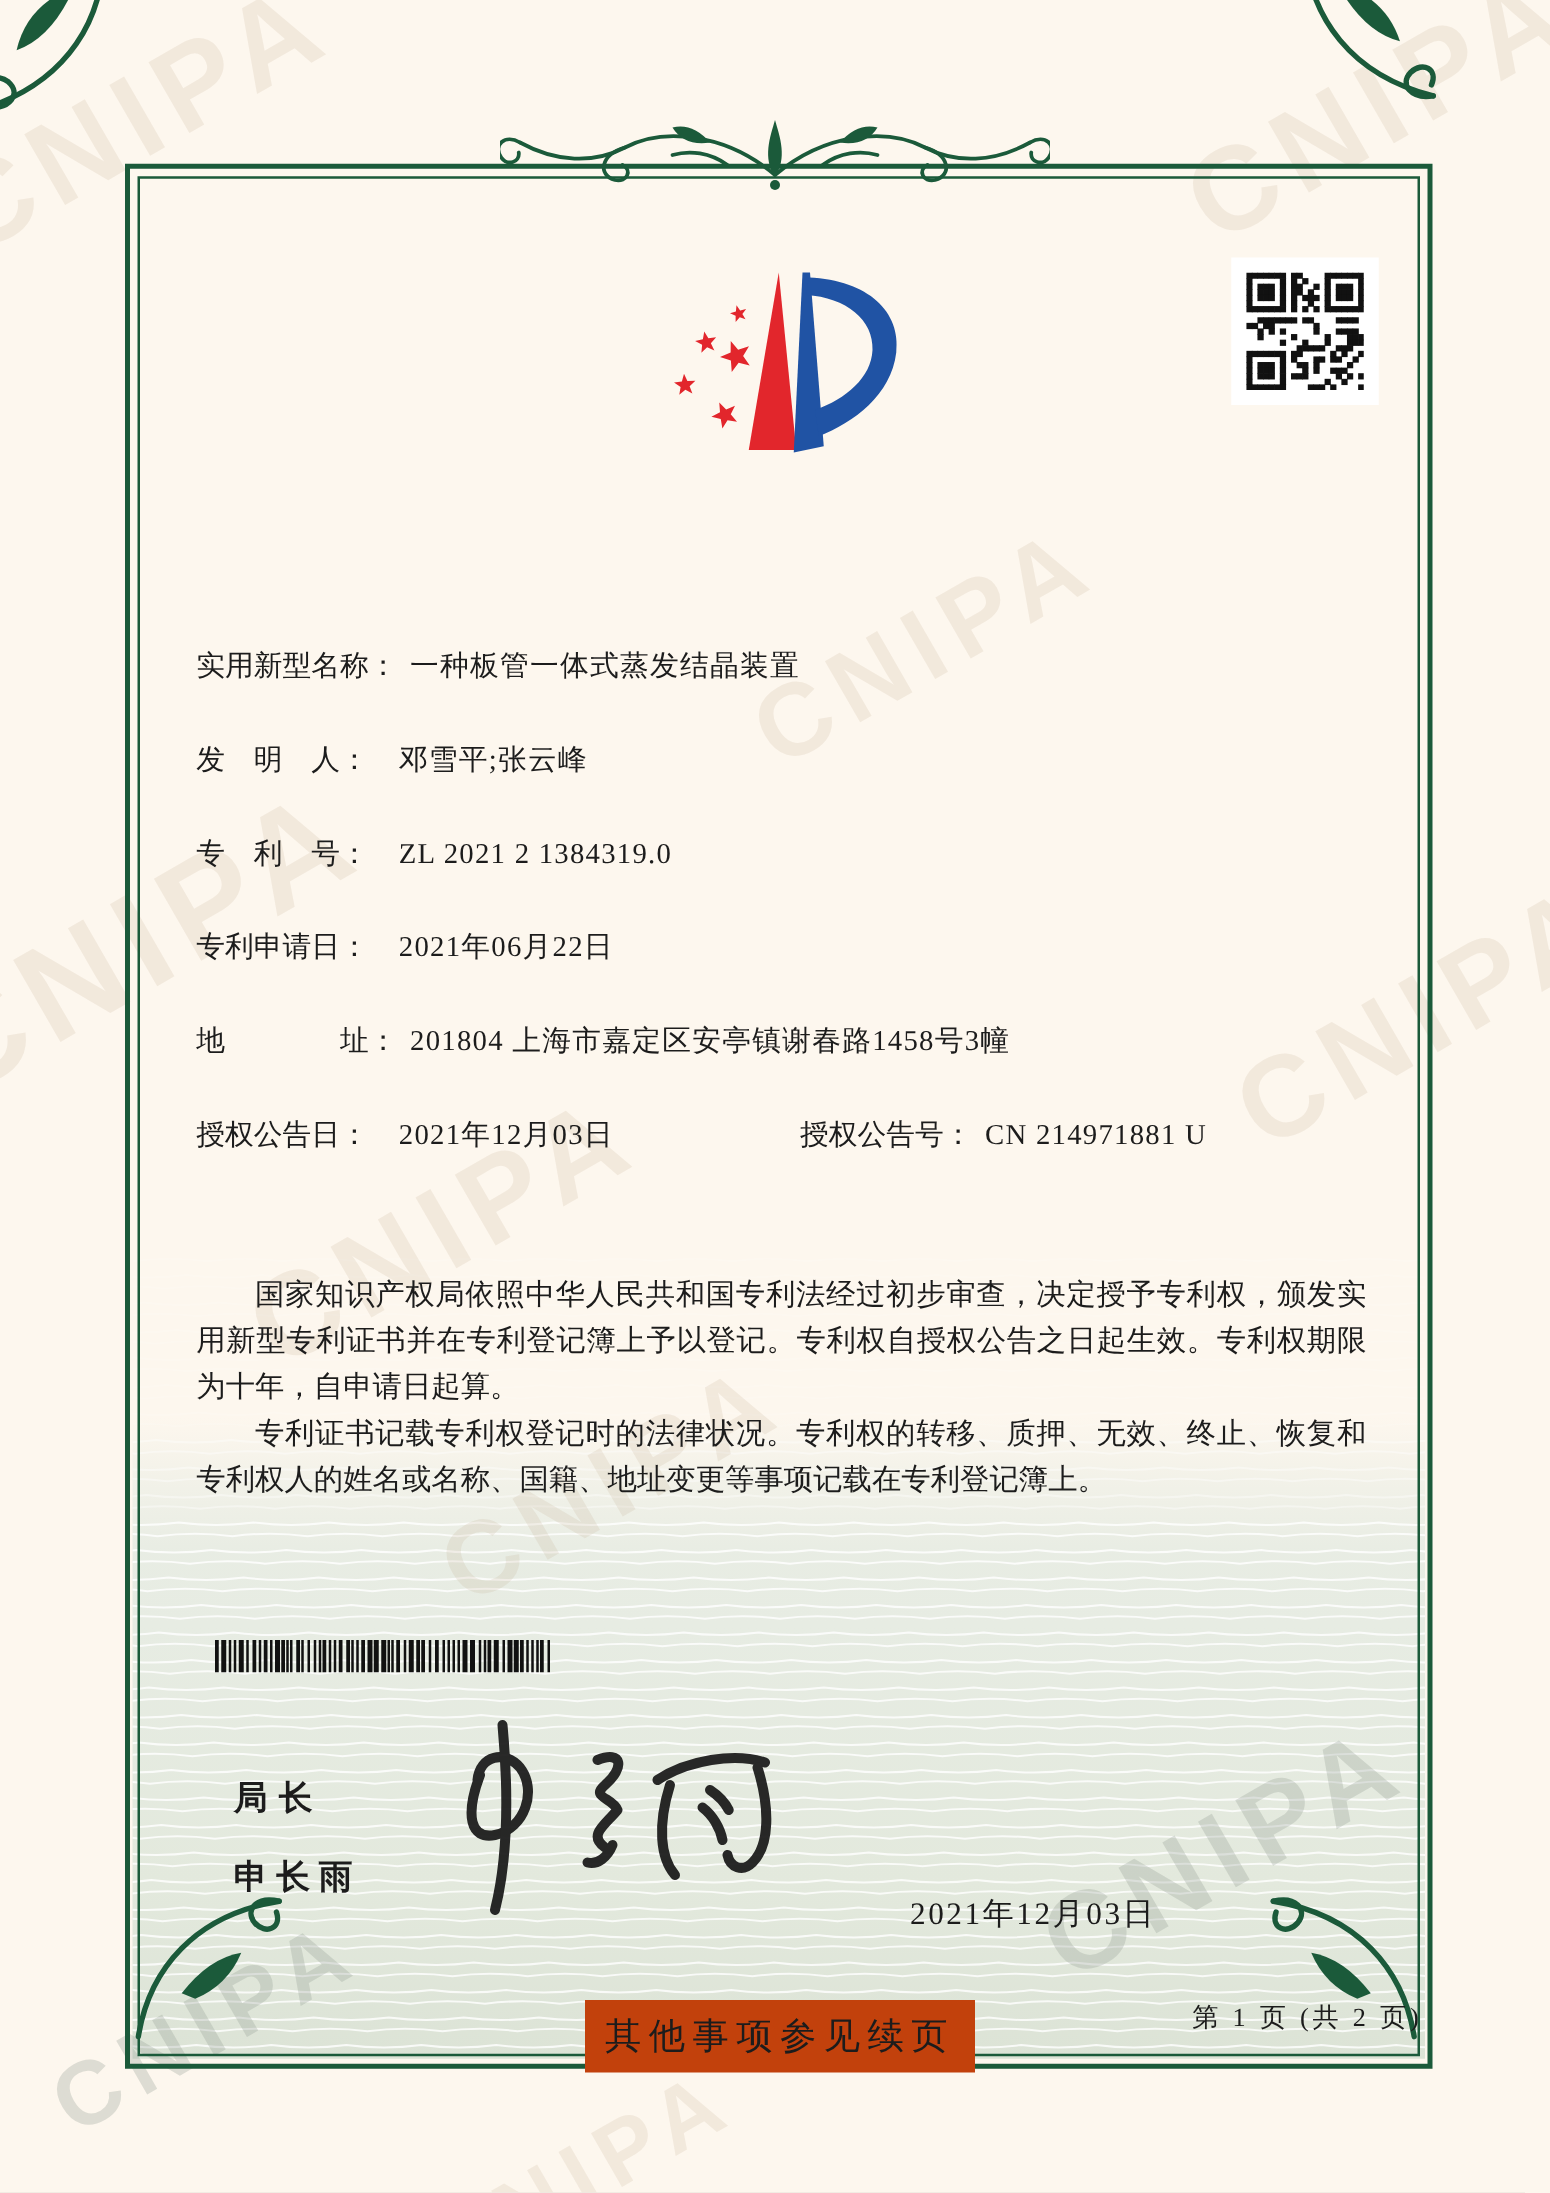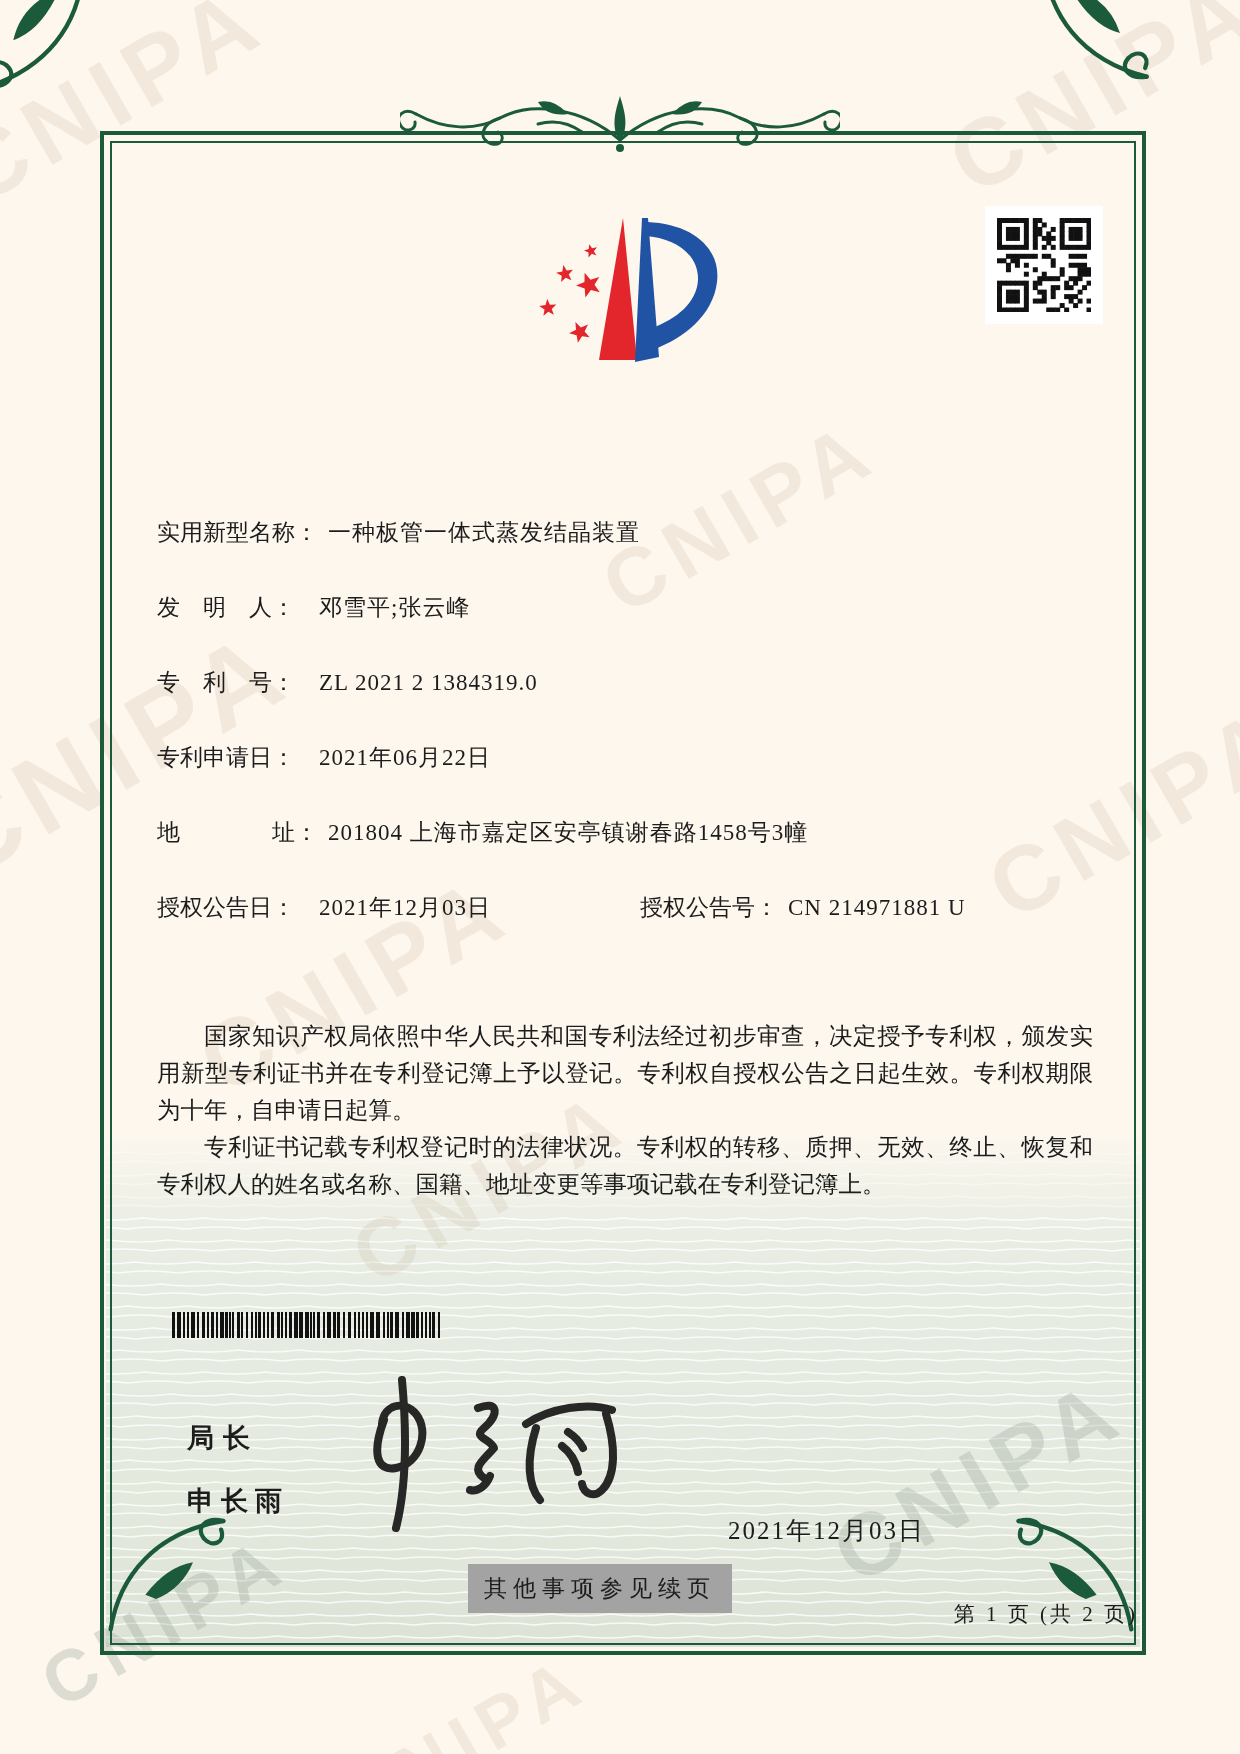--- a/index.html
+++ b/index.html
@@ -40,22 +40,22 @@
   
   .barcode{position:absolute;left:172px;top:1312px;z-index:3;}
   .officer{position:absolute;left:187px;top:1420px;z-index:3;
            font-family:Liberation Sans, sans-serif;font-weight:700;}
   .officer .o-title{font-size:27px;letter-spacing:9px;}
   .officer .o-name{font-size:27px;letter-spacing:7px;margin-top:27px;}
   .signature{position:absolute;left:340px;top:1368px;z-index:3;}
   .issue-date{position:absolute;left:728px;top:1514px;font-size:25px;letter-spacing:2px;z-index:3;}
   .page-info{position:absolute;left:100px;width:1038px;top:1600px;text-align:right;
              font-size:21px;letter-spacing:3px;z-index:3;}
-  .note{position:absolute;left:468px;top:1564px;background:#a3a3a3;padding:9px 16px;
-        font-size:23px;letter-spacing:6px;z-index:3;}
+  .note{position:absolute;left:468px;top:1600px;background:#c2410c;padding:9px 16px;
+        font-size:29px;letter-spacing:6px;z-index:3;}
 </style>
 </head>
 <body>
 
 <div class="page">
 
   <div class="wm" style="left:-60px;top:40px;font-size:95px;">CNIPA</div>
   <div class="wm" style="left:935px;top:30px;font-size:95px;">CNIPA</div>
   <div class="wm" style="left:590px;top:470px;font-size:82px;">CNIPA</div>
   <div class="wm" style="left:-80px;top:690px;font-size:110px;">CNIPA</div>

